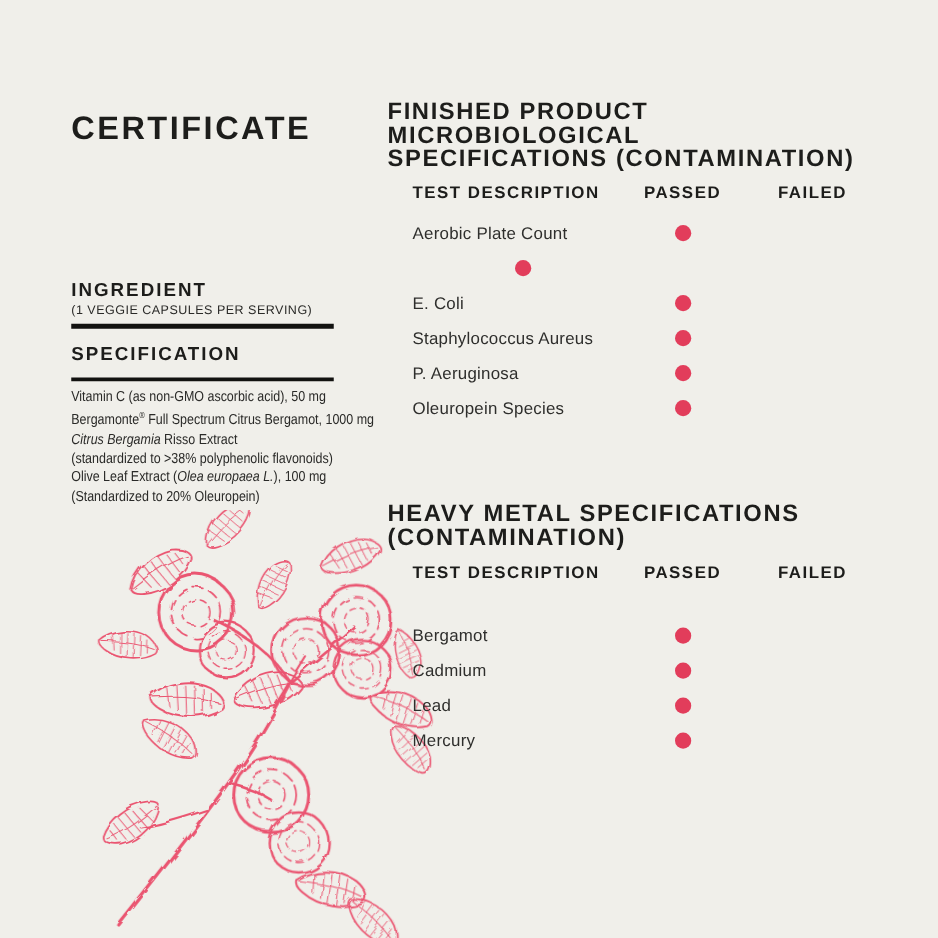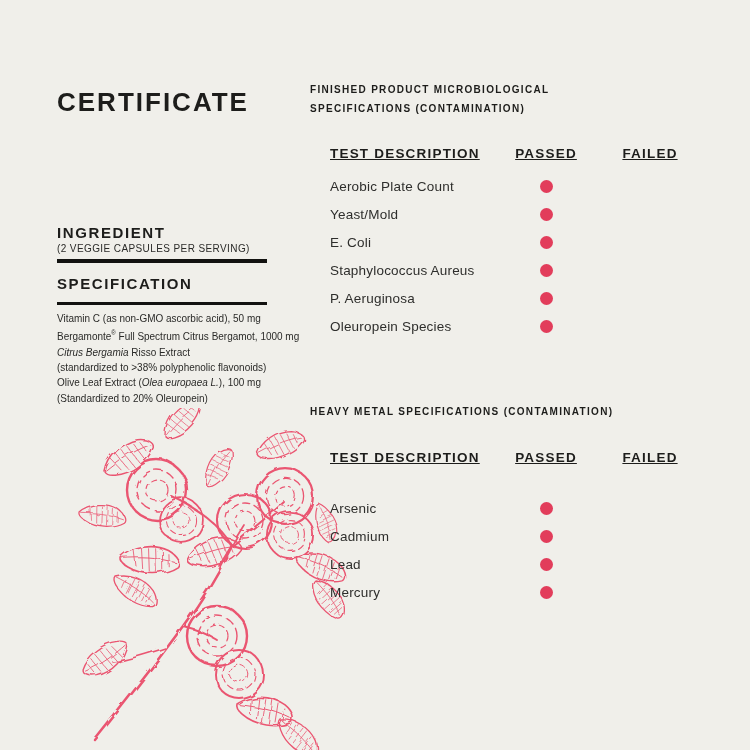--- a/index.html
+++ b/index.html
@@ -30,46 +30,46 @@
 
   
   .plant{position:absolute;left:12px;top:408px;width:295px;height:342px;color:var(--plant-pink);}
   .plant .lo{stroke-width:1.6;} .plant .lm{stroke-width:.9;} .plant .lh{stroke-width:.8;}
   .plant .f1{stroke-width:2.4;} .plant .f2{stroke-width:1.4;stroke-dasharray:8 5;}
   .plant .f3{stroke-width:1.2;stroke-dasharray:5 4;}
   .plant .br{stroke-width:2.5;} .plant .br2{stroke-width:2;} .plant .tw{stroke-width:1.7;}
 
   
   .right{position:absolute;left:310px;top:0;width:412px;height:750px;}
-  .sec-title{position:absolute;left:0;font-size:10px;font-weight:bold;letter-spacing:1.3px;
+  .sec-title{position:absolute;left:0;font-size:19px;font-weight:bold;letter-spacing:1.3px;
     line-height:19px;color:var(--ink);}
   #t0-title{top:80px;} #t1-title{top:402px;}
   .thead{position:absolute;left:20px;display:grid;grid-template-columns:176px 80px 128px;
-    font-size:13.5px;font-weight:bold;letter-spacing:1.2px;color:var(--ink);text-decoration:underline;}
+    font-size:13.5px;font-weight:bold;letter-spacing:1.2px;color:var(--ink);}
   #t0-head{top:146px;} #t1-head{top:450px;}
   .thead .col-passed,.thead .col-failed{text-align:center;}
   .trows{position:absolute;left:20px;}
   #t0-rows{top:172px;} #t1-rows{top:494px;}
   .trow{display:grid;grid-template-columns:176px 80px 128px;height:28px;align-items:center;}
   .tcell.test{font-size:13.5px;color:var(--row-text);letter-spacing:.2px;}
   .tcell.mark{display:flex;justify-content:center;align-items:center;}
   .dot{width:13px;height:13px;border-radius:50%;background:var(--accent-pink);}
 </style>
 </head>
 <body>
 
 <div class="canvas">
 
   <section class="left">
     <h1 class="page-title">
       <div>CERTIFICATE</div>
     </h1>
 
     <div class="subhead" id="ingredient-heading">INGREDIENT</div>
-    <div class="serving">(2 VEGGIE CAPSULES PER SERVING)</div>
+    <div class="serving">(1 VEGGIE CAPSULES PER SERVING)</div>
     <div class="rule thick"></div>
 
     <div class="subhead" id="specification-heading">SPECIFICATION</div>
     <div class="rule thin"></div>
     <div class="spec" id="spec-lines">
         <div class="spec-line"><span>Vitamin C (as non-GMO ascorbic acid), 50 mg</span></div>
         <div class="spec-line"><span>Bergamonte</span><sup>®</sup><span> Full Spectrum Citrus Bergamot, 1000 mg</span></div>
         <div class="spec-line"><span class="it">Citrus Bergamia</span><span> Risso Extract</span></div>
         <div class="spec-line"><span>(standardized to &gt;38% polyphenolic flavonoids)</span></div>
         <div class="spec-line"><span>Olive Leaf Extract (</span><span class="it">Olea europaea L.</span><span>), 100 mg</span></div>
@@ -141,21 +141,20 @@
     </div>
     <div class="trows" id="t0-rows">
         <div class="trow">
           <span class="tcell test">Aerobic Plate Count</span>
           <span class="tcell mark">
             <span class="dot"></span>
           </span>
           <span class="tcell mark"></span>
         </div>
         <div class="trow">
-          <span class="tcell test">Yeast/Mold</span>
           <span class="tcell mark">
             <span class="dot"></span>
           </span>
           <span class="tcell mark"></span>
         </div>
         <div class="trow">
           <span class="tcell test">E. Coli</span>
           <span class="tcell mark">
             <span class="dot"></span>
           </span>
@@ -187,21 +186,21 @@
     <h2 class="sec-title" id="t1-title">
       <div>HEAVY METAL SPECIFICATIONS (CONTAMINATION)</div>
     </h2>
     <div class="thead" id="t1-head">
       <span class="col-test">TEST DESCRIPTION</span>
       <span class="col-passed">PASSED</span>
       <span class="col-failed">FAILED</span>
     </div>
     <div class="trows" id="t1-rows">
         <div class="trow">
-          <span class="tcell test">Arsenic</span>
+          <span class="tcell test">Bergamot</span>
           <span class="tcell mark">
             <span class="dot"></span>
           </span>
           <span class="tcell mark"></span>
         </div>
         <div class="trow">
           <span class="tcell test">Cadmium</span>
           <span class="tcell mark">
             <span class="dot"></span>
           </span>

